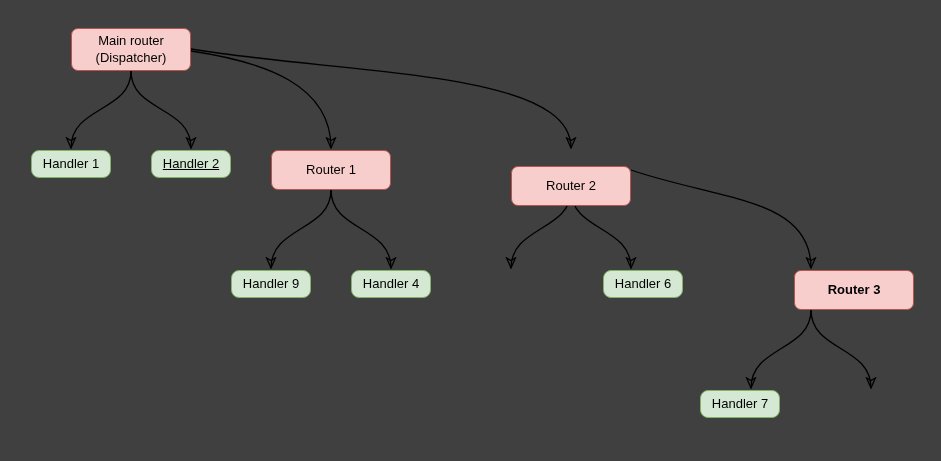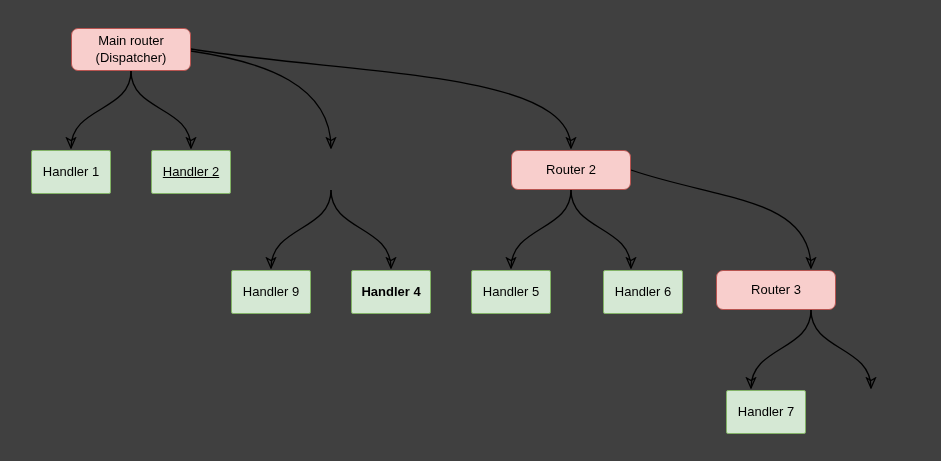--- a/index.html
+++ b/index.html
@@ -46,23 +46,23 @@
     border-radius: 7px;
     width: 120px;
     height: 40px;
   }
   .node.router.main {
     height: 43px;
   }
   .node.handler {
     background: #d5e8d4;
     border: 1.3px solid #82b366;
-    border-radius: 2px;
+    border-radius: 8px;
     width: 80px;
-    height: 44px;
+    height: 28px;
   }
 </style>
 </head>
 <body>
 
 <div class="canvas">
 
   <svg class="edges" viewBox="0 0 941 461" xmlns="http://www.w3.org/2000/svg">
     <defs>
       <marker id="arrow" markerUnits="userSpaceOnUse" markerWidth="12" markerHeight="12" viewBox="0 0 12 12" refX="11" refY="6" orient="auto">
@@ -87,43 +87,43 @@
   </div>
 
   <div class="node handler" style="left:31px; top:150px;">
     <span>Handler 1</span>
   </div>
 
   <div class="node handler" style="left:151px; top:150px;text-decoration:underline;">
     <span>Handler 2</span>
   </div>
 
+  <div class="node router" style="left:271px; top:150px;">
+    <span>Router 1</span>
+  </div>
 
-  <div class="node router" style="left:511px; top:150px;">
+  <div class="node router" style="left:511px; top:166px;">
     <span>Router 2</span>
   </div>
 
   <div class="node handler" style="left:231px; top:270px;">
     <span>Handler 9</span>
   </div>
 
-  <div class="node handler" style="left:351px; top:270px;font-weight:bold;">
+  <div class="node handler" style="left:351px; top:270px;">
     <span>Handler 4</span>
   </div>
 
-  <div class="node handler" style="left:471px; top:270px;">
-    <span>Handler 5</span>
-  </div>
 
   <div class="node handler" style="left:591px; top:270px;margin-left:12px;">
     <span>Handler 6</span>
   </div>
 
-  <div class="node router" style="left:716px; top:270px;">
+  <div class="node router" style="left:794px; top:270px;font-weight:bold;">
     <span>Router 3</span>
   </div>
 
-  <div class="node handler" style="left:726px; top:390px;text-align:right;">
+  <div class="node handler" style="left:700px; top:390px;text-align:right;">
     <span>Handler 7</span>
   </div>
 
 
 </div>
 
 </body></html>

